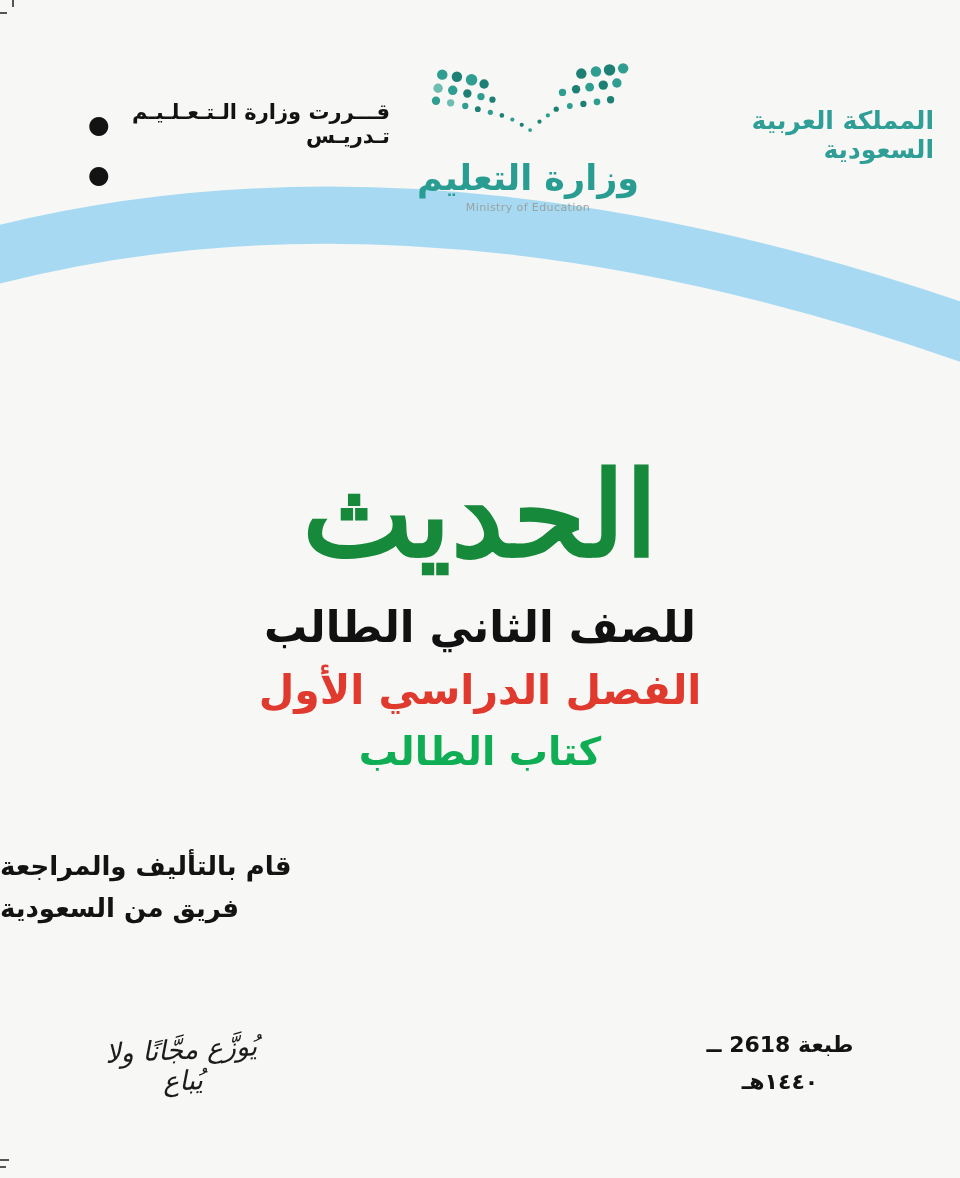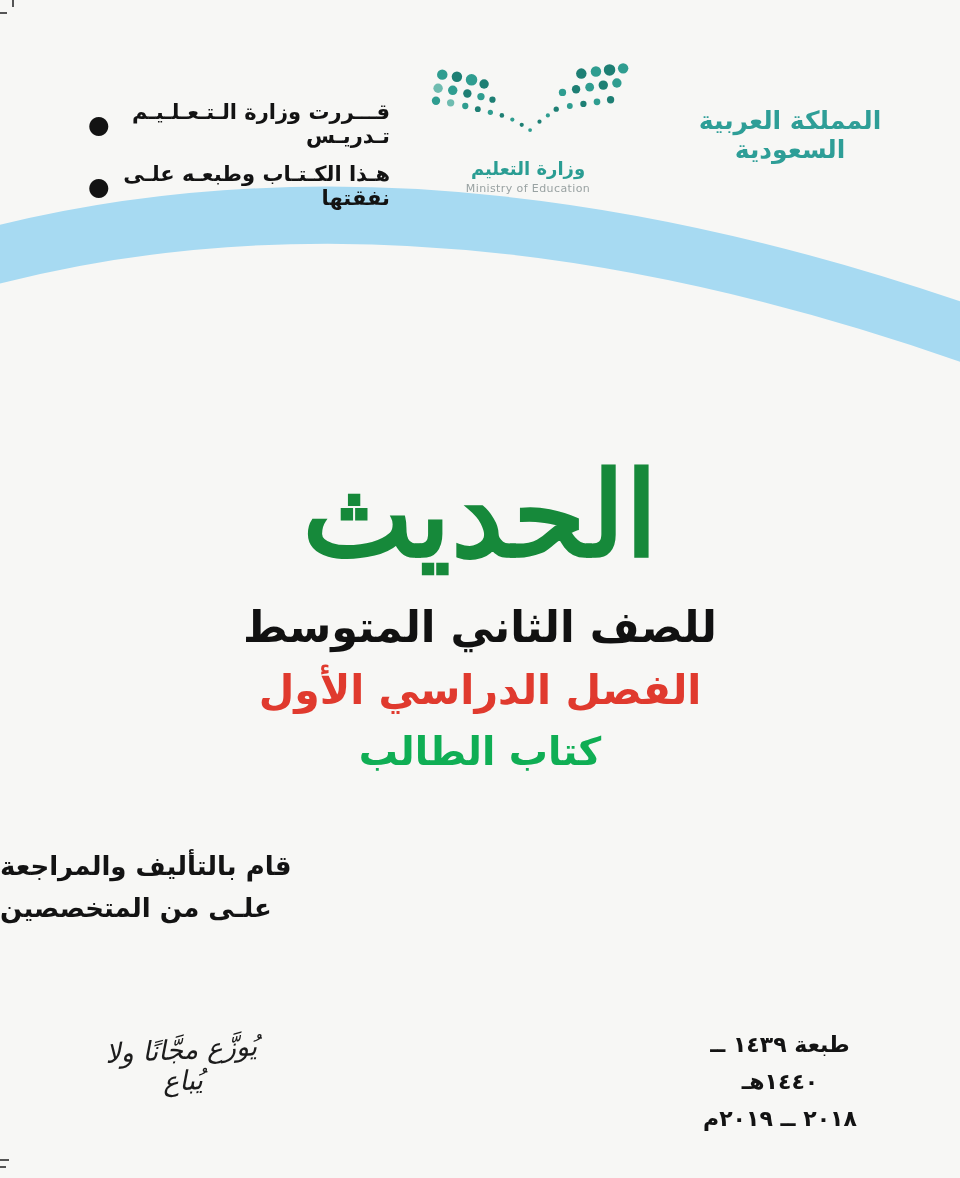--- a/index.html
+++ b/index.html
@@ -21,25 +21,25 @@
   .crop.bl-h2{left:0;top:1166px;width:6px;height:2px;}
 
   
   .decree{position:absolute;top:100px;left:88px;width:302px;}
   .decree-line{display:flex;align-items:center;margin-bottom:14px;}
   .decree-bullet{width:34px;font-size:25px;line-height:25px;color:#131313;flex:0 0 34px;}
   .decree-text{flex:1;direction:rtl;font-size:21px;font-weight:bold;color:#131313;letter-spacing:.5px;}
 
   
   .logo{position:absolute;top:60px;left:402px;width:252px;text-align:center;}
-  .logo-ar{font-size:18px;font-weight:bold;color:#2a9d93;direction:rtl;margin-top:2px;}
+  .logo-ar{font-size:35px;font-weight:bold;color:#2a9d93;direction:rtl;margin-top:2px;}
   .logo-en{font-size:11px;color:#99a2a2;margin-top:3px;letter-spacing:.4px;}
 
   
-  .country{position:absolute;top:106px;right:26px;width:288px;text-align:center;direction:rtl;
+  .country{position:absolute;top:106px;right:26px;width:288px;direction:rtl;
            font-size:25px;font-weight:600;color:#2e9e97;}
 
   
   .center-line{position:absolute;left:0;width:100%;text-align:center;direction:rtl;font-weight:bold;margin-top:16px;}
   .book-title{top:428px;font-size:118px;line-height:1.2;color:#16893a;font-family:"DejaVu Serif","Liberation Serif",serif;}
   .grade{top:586px;font-size:43px;color:#111;}
   .semester{top:650px;font-size:41px;color:#e03a2e;}
   .book-type{top:713px;font-size:39px;color:#0fae54;}
 
   
@@ -67,21 +67,20 @@
   <span class="crop bl-h1"></span>
   <span class="crop bl-h2"></span>
 
   <div class="decree">
     <div class="decree-line">
       <span class="decree-bullet">●</span>
       <span class="decree-text">قـــررت وزارة الـتـعـلـيـم تـدريـس</span>
     </div>
     <div class="decree-line">
       <span class="decree-bullet">●</span>
-      <span class="decree-text">هـذا الكـتـاب وطبعـه علـى نفقتها</span>
     </div>
   </div>
 
   <div class="logo">
     <svg width="212" height="92" viewBox="0 0 200 88" aria-hidden="true">
 
       <circle cx="18" cy="14" r="5" fill="#2f9d90"></circle>
         <circle cx="32" cy="16" r="5" fill="#1e7f74"></circle>
       <circle cx="46" cy="19" r="5.5" fill="#2f9d90"></circle>
         <circle cx="58" cy="23" r="4.5" fill="#1e7f74"></circle>
@@ -117,29 +116,28 @@
       <circle cx="178" cy="9.5" r="5.5" fill="#1e7f74"></circle>
         <circle cx="191" cy="8" r="5" fill="#2f9d90"></circle>
     </svg>
     <div class="logo-ar">وزارة التعليم</div>
     <div class="logo-en">Ministry of Education</div>
   </div>
 
   <div class="country">المملكة العربية السعودية</div>
 
   <div class="center-line book-title">الحديث</div>
-  <div class="center-line grade">للصف الثاني المتوسط</div>
+  <div class="center-line grade">للصف الثاني الطالب</div>
   <div class="center-line semester">الفصل الدراسي الأول</div>
   <div class="center-line book-type">كتاب الطالب</div>
 
   <div class="authors">
     <div>قام بالتأليف والمراجعة</div>
-    <div>علـى من المتخصصين</div>
+    <div>فريق من السعودية</div>
   </div>
 
   <div class="edition">
-    <div>طبعة ١٤٣٩ ــ ١٤٤٠هـ</div>
-    <div>٢٠١٨ ــ ٢٠١٩م</div>
+    <div>طبعة 2618 ــ ١٤٤٠هـ</div>
   </div>
 
   <div class="distribution">يُوزَّع مجَّانًا ولا يُباع</div>
 
 </div>
 
 </body></html>

